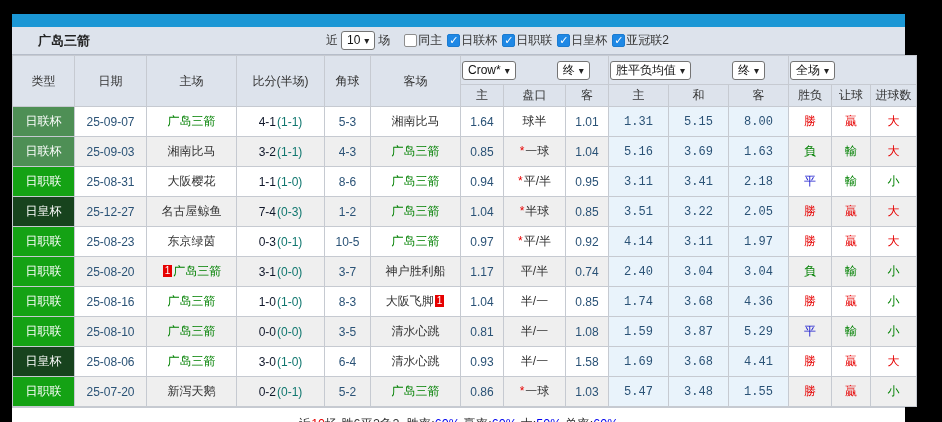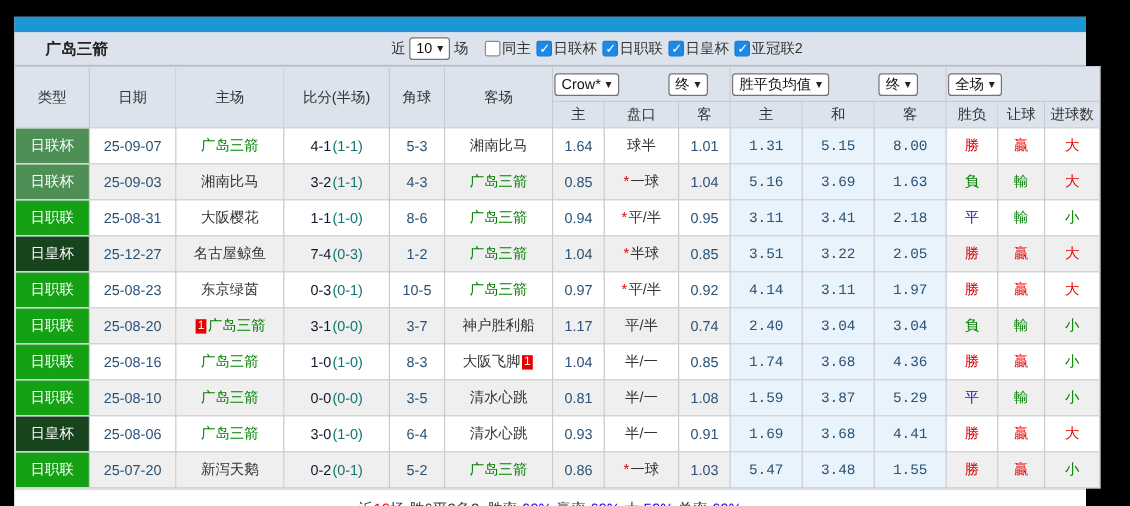--- a/index.html
+++ b/index.html
@@ -295,21 +295,21 @@
         </tr>
         <tr>
           <td class="badge-ec">日皇杯</td>
           <td class="num">25-08-06</td>
           <td><span class="green-team">广岛三箭</span></td>
           <td><span class="ft">3-0</span><span class="ht">(1-0)</span></td>
           <td class="num">6-4</td>
           <td><span>清水心跳</span></td>
           <td class="num">0.93</td>
           <td><span>半/一</span></td>
-          <td class="num">0.91</td>
+          <td class="num">1.58</td>
           <td class="num blue-col">1.69</td>
           <td class="num blue-col">3.68</td>
           <td class="num blue-col">4.41</td>
           <td class="res r">勝</td>
           <td class="res r">贏</td>
           <td class="res r">大</td>
         </tr>
         <tr>
           <td class="badge-jl">日职联</td>
           <td class="num">25-07-20</td>

